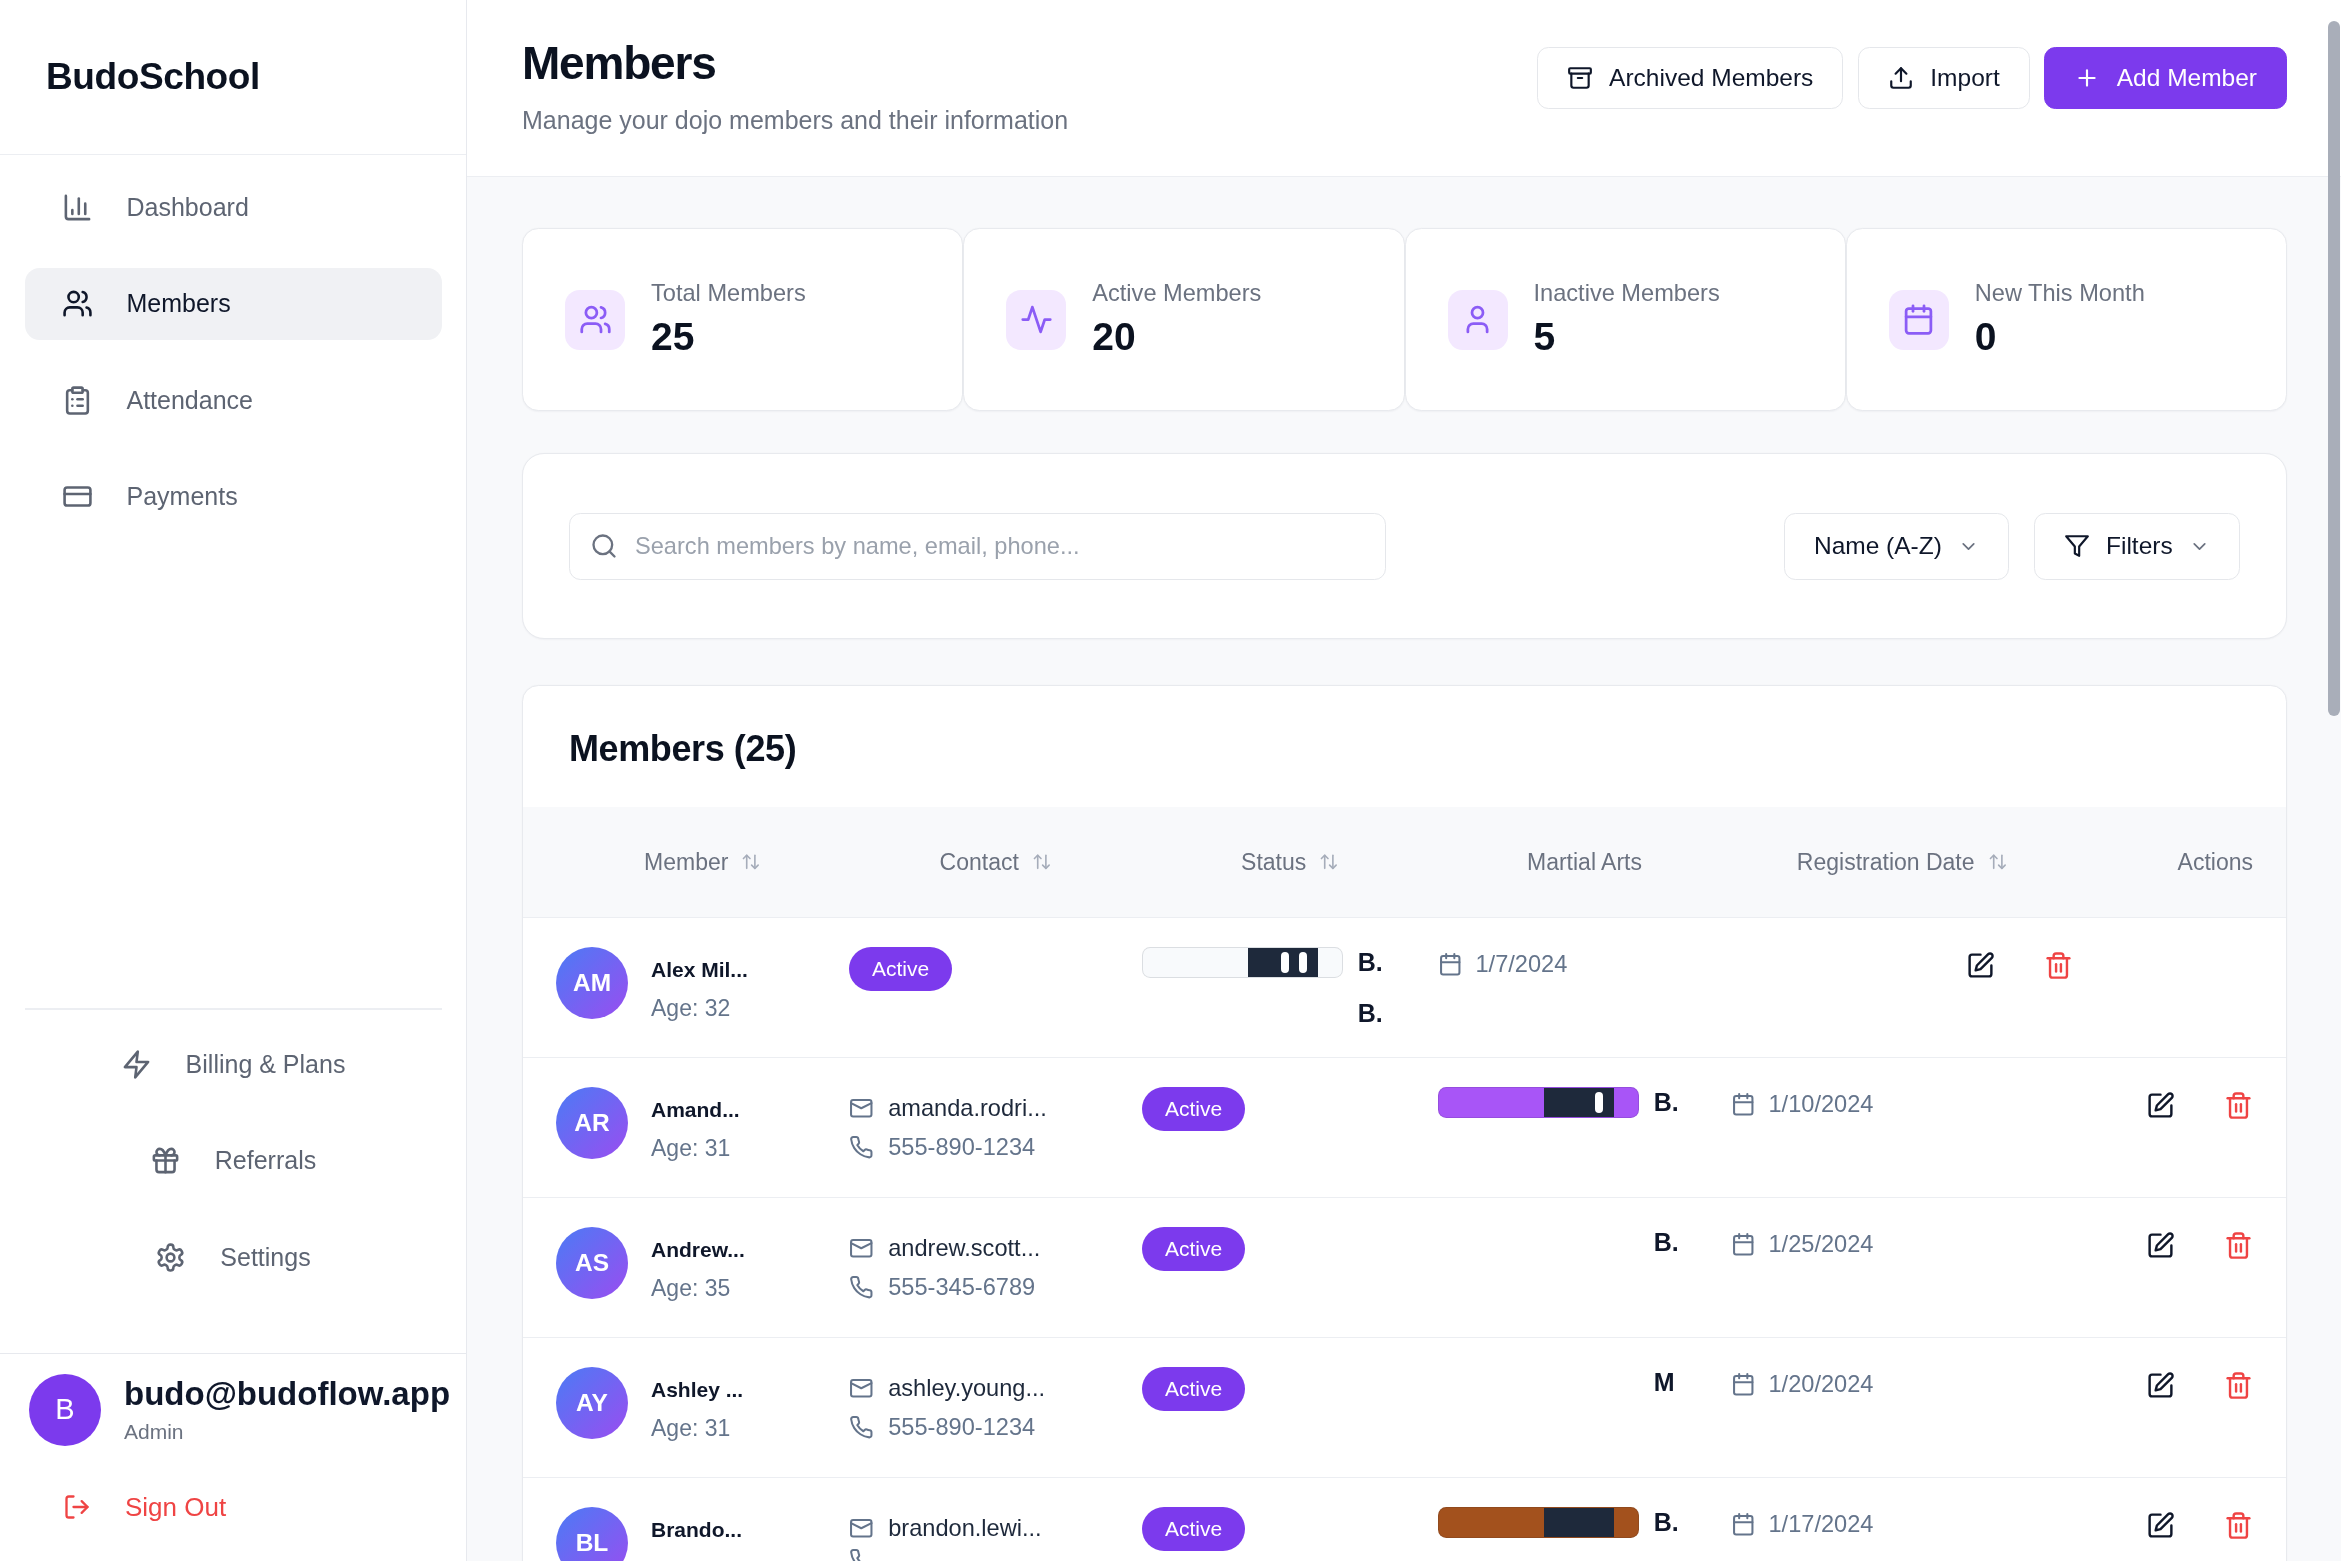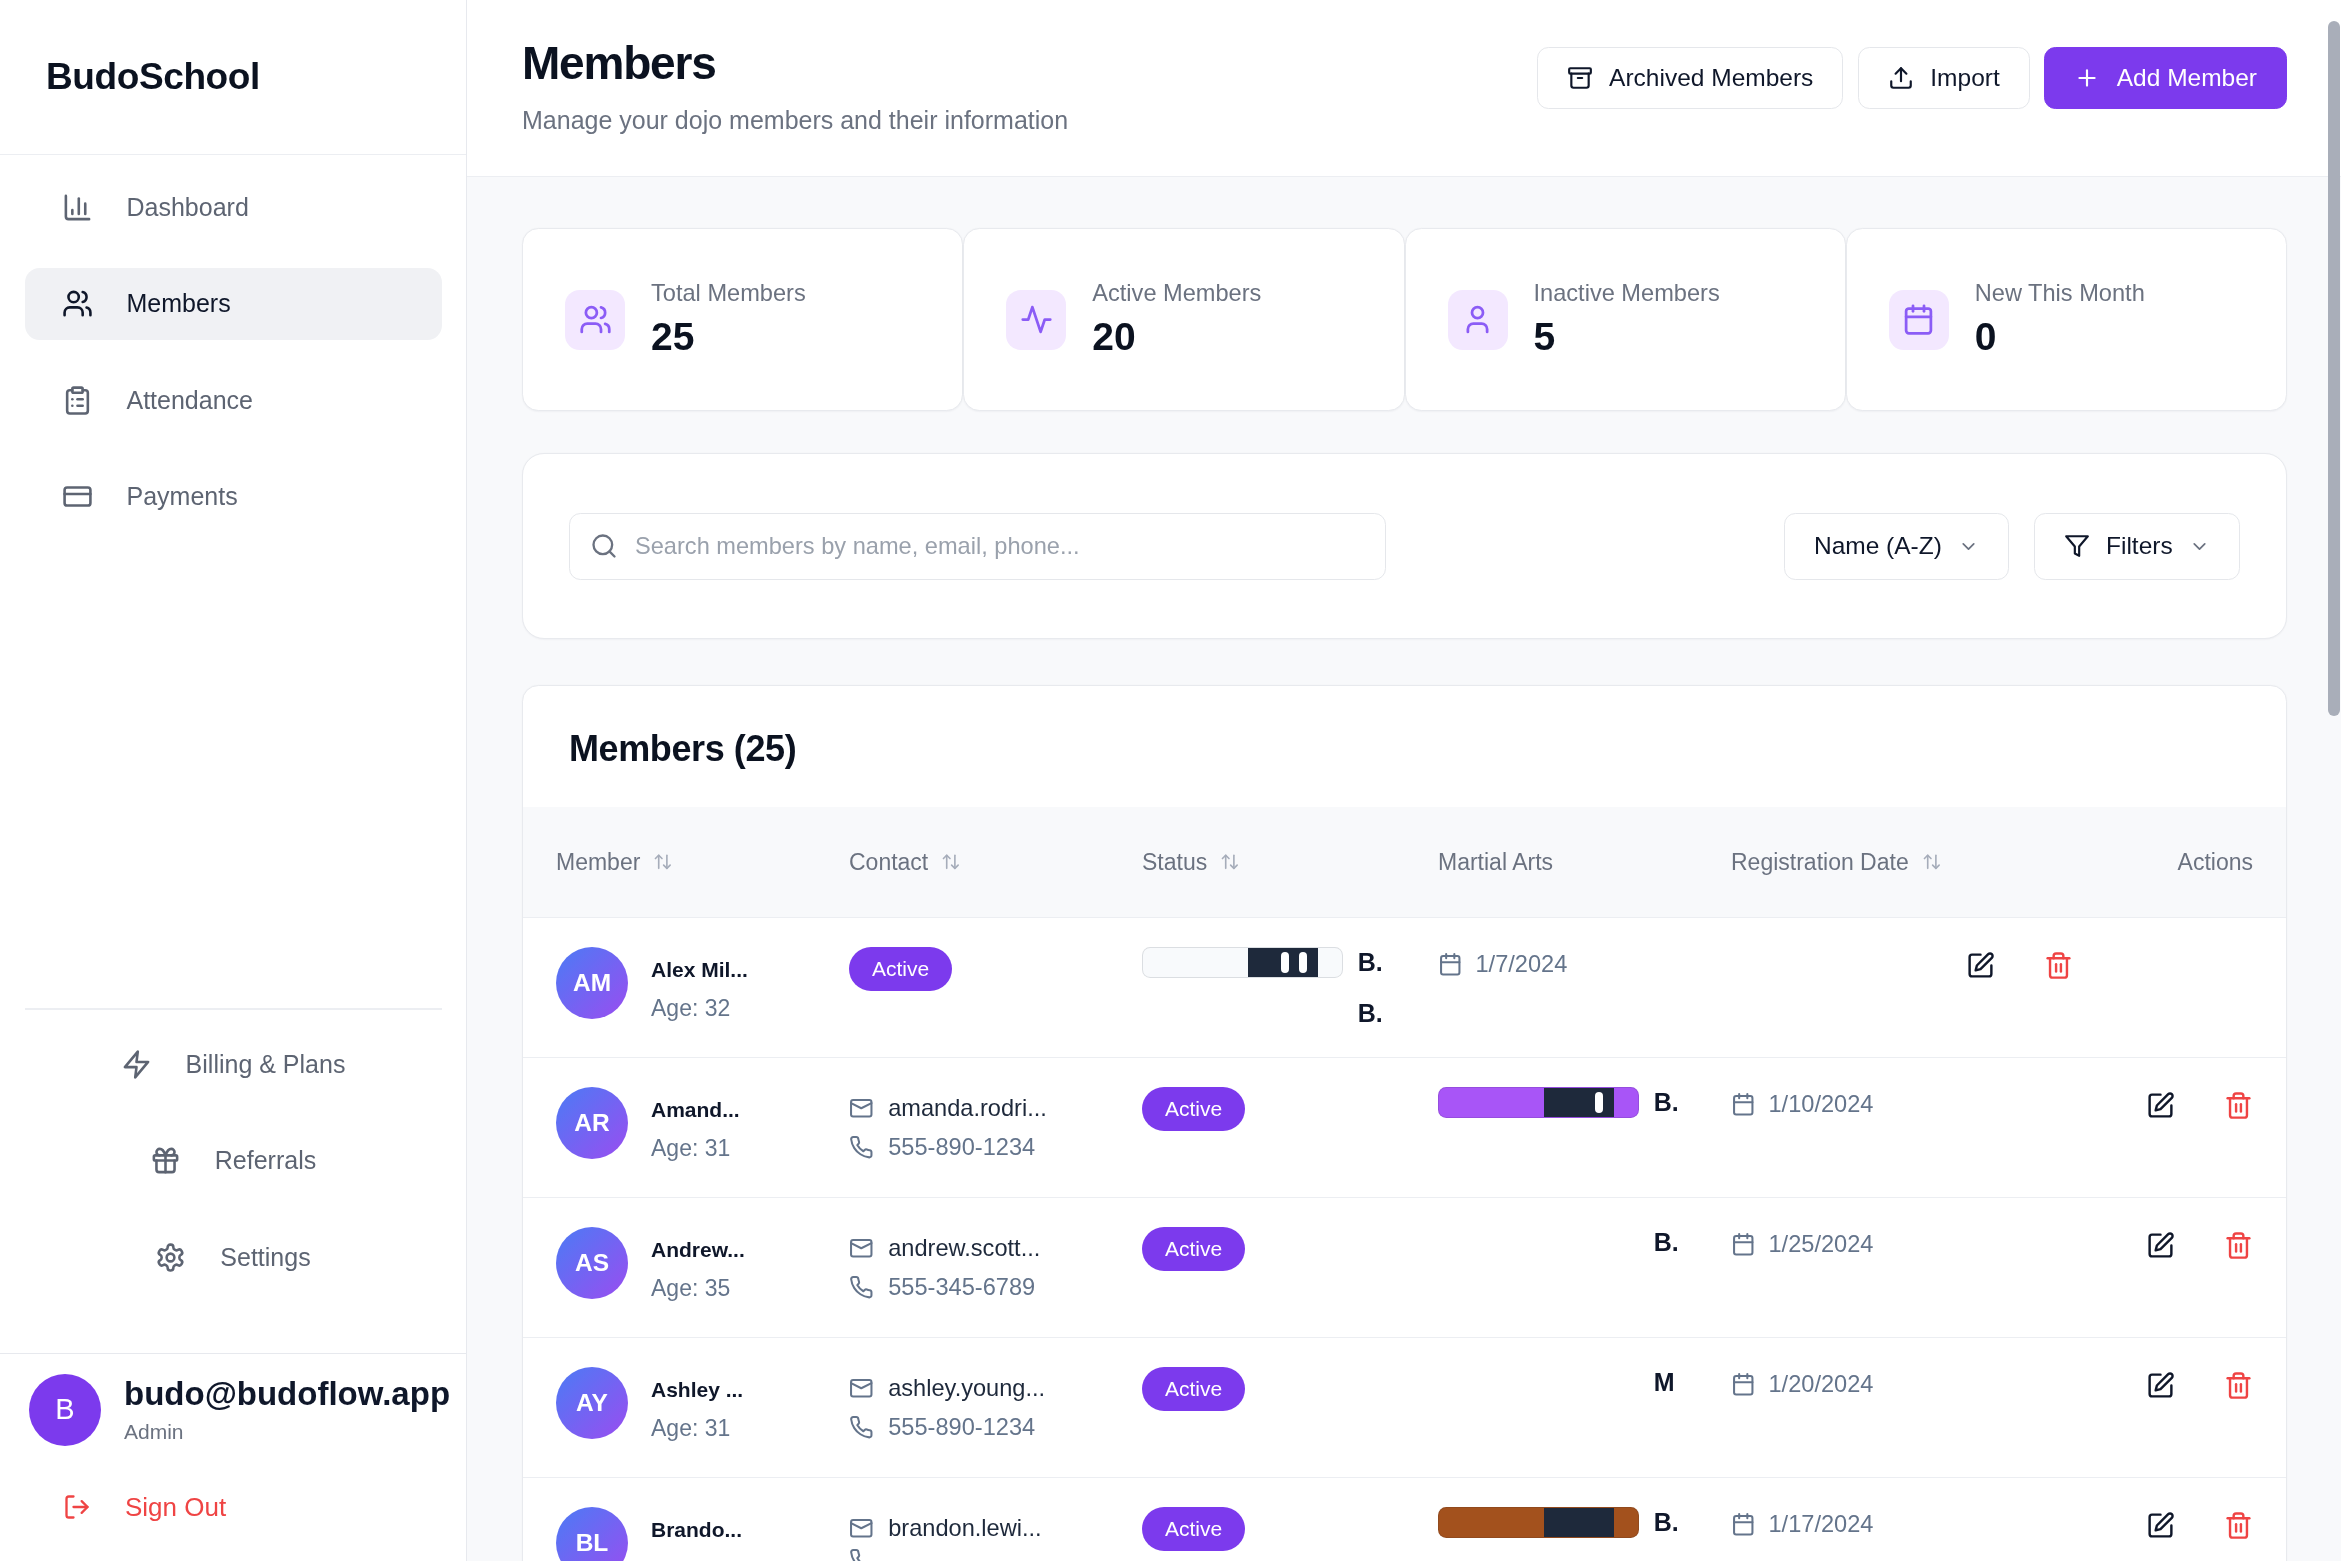--- a/index.html
+++ b/index.html
@@ -50,21 +50,21 @@
   .search-input::placeholder { color:#9aa1ac; }
   .search-icon { position:absolute; left:21px; top:19.6px; width:28px; height:28px; color:#6b7280; }
   .toolbar-right { margin-left:auto; display:flex; gap:24.5px; }
   .btn-sm { height:67px; }
   .chev { width:21px !important; height:21px !important; color:#6b7280; }
 
   .table-card { margin-top:46px; background:#fff; border:1.6px solid #e8eaee; border-radius:16.3px; overflow:hidden; box-shadow:0 0.8px 1.6px rgba(16,24,40,.04); }
   .table-title { font-size:36px; font-weight:700; letter-spacing:-0.4px; padding:42px 46px 37px; color:#0b1220; }
   .tgrid { display:grid; grid-template-columns:293px 293px 296px 293px 342px 1fr; padding:0 33px; }
   .thead { background:#f8f9fb; height:110px; align-items:center; }
-  .th { display:flex; align-items:center; gap:13px; font-size:23px; font-weight:500; color:#6b7280; }
+  .th { display:flex; align-items:center; gap:13px; font-size:23px; font-weight:500; color:#6b7280;justify-content:center; }
   .th svg { width:19.6px; height:19.6px; color:#a6adba; flex:none; }
   .th-actions { justify-content:flex-end; }
   .trow { min-height:140px; border-top:1.6px solid #eceef2; align-items:start; }
   .cell-member { display:flex; gap:23px; }
   .row-avatar { width:72px; height:72px; border-radius:50%; margin-top:29px; background:linear-gradient(135deg,#4b7bf5 0%,#9a4df0 100%); color:#fff; font-size:24.5px; font-weight:600; display:flex; align-items:center; justify-content:center; flex:none; }
   .member-text { padding-top:34px; }
   .row-name { font-size:21px; font-weight:600; color:#0f172a; line-height:36px; }
   .row-age { font-size:23px; color:#64748b; line-height:41px; }
   .cell-contact { padding-top:31px; }
   .contact-line { display:flex; align-items:center; gap:14.7px; line-height:39px; }

